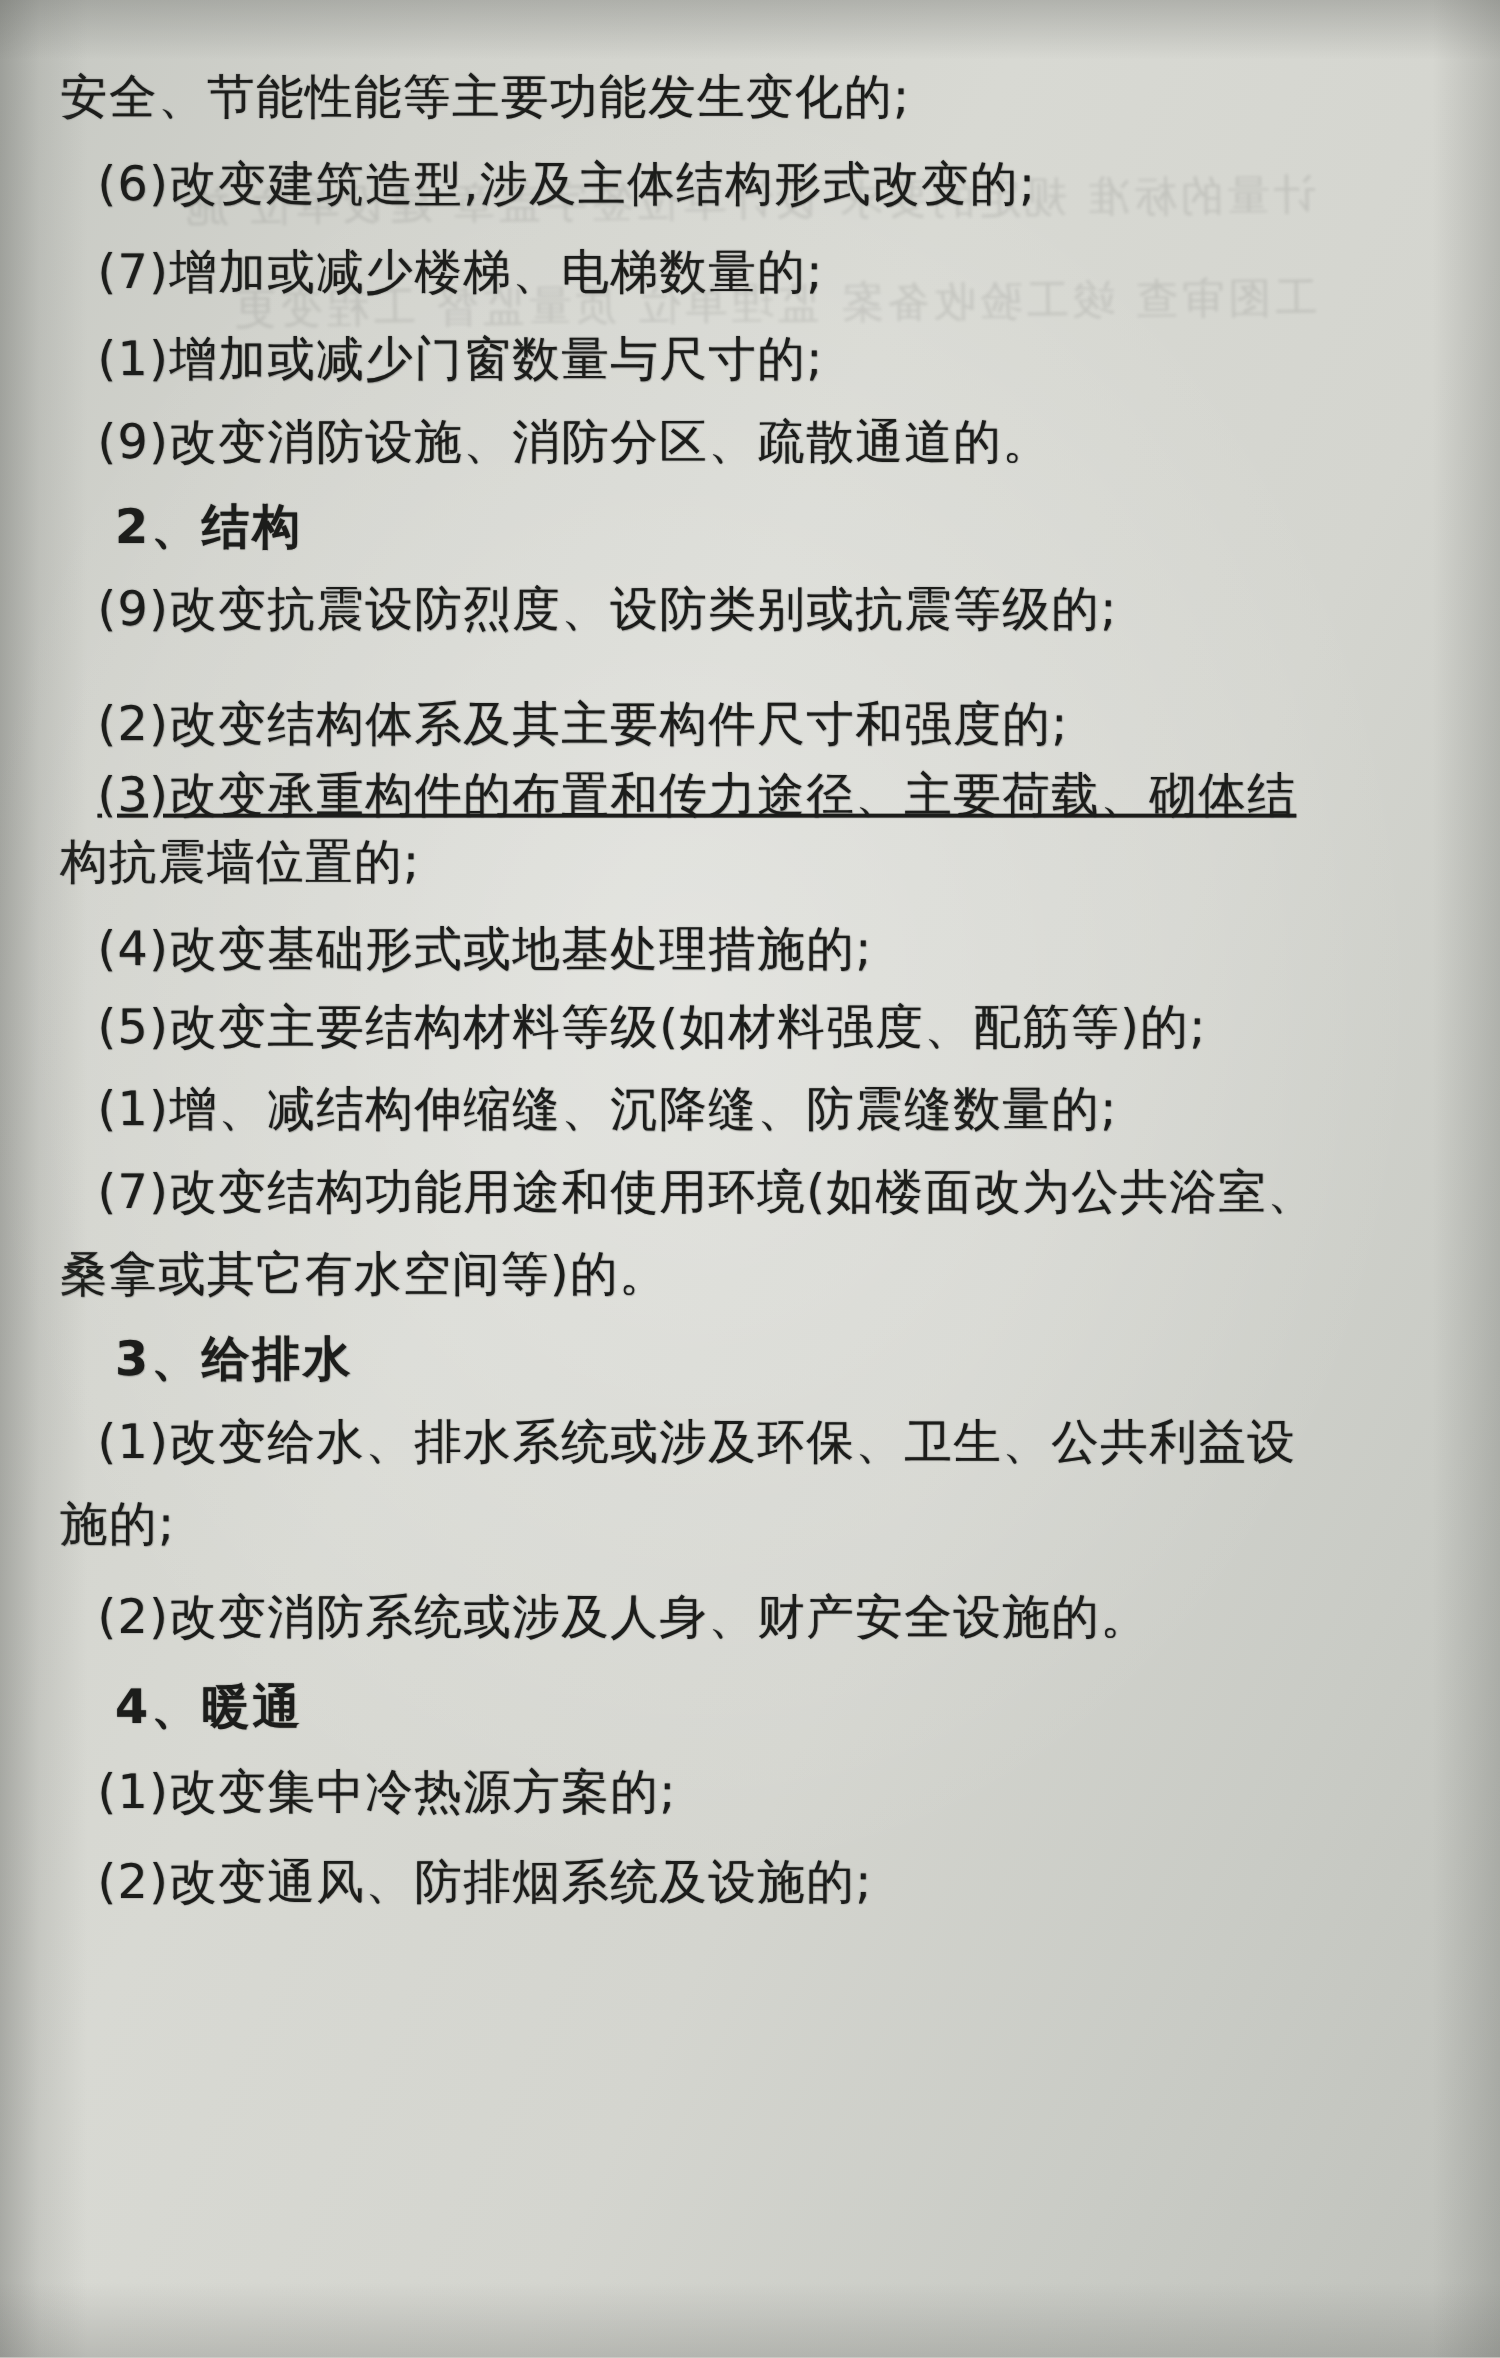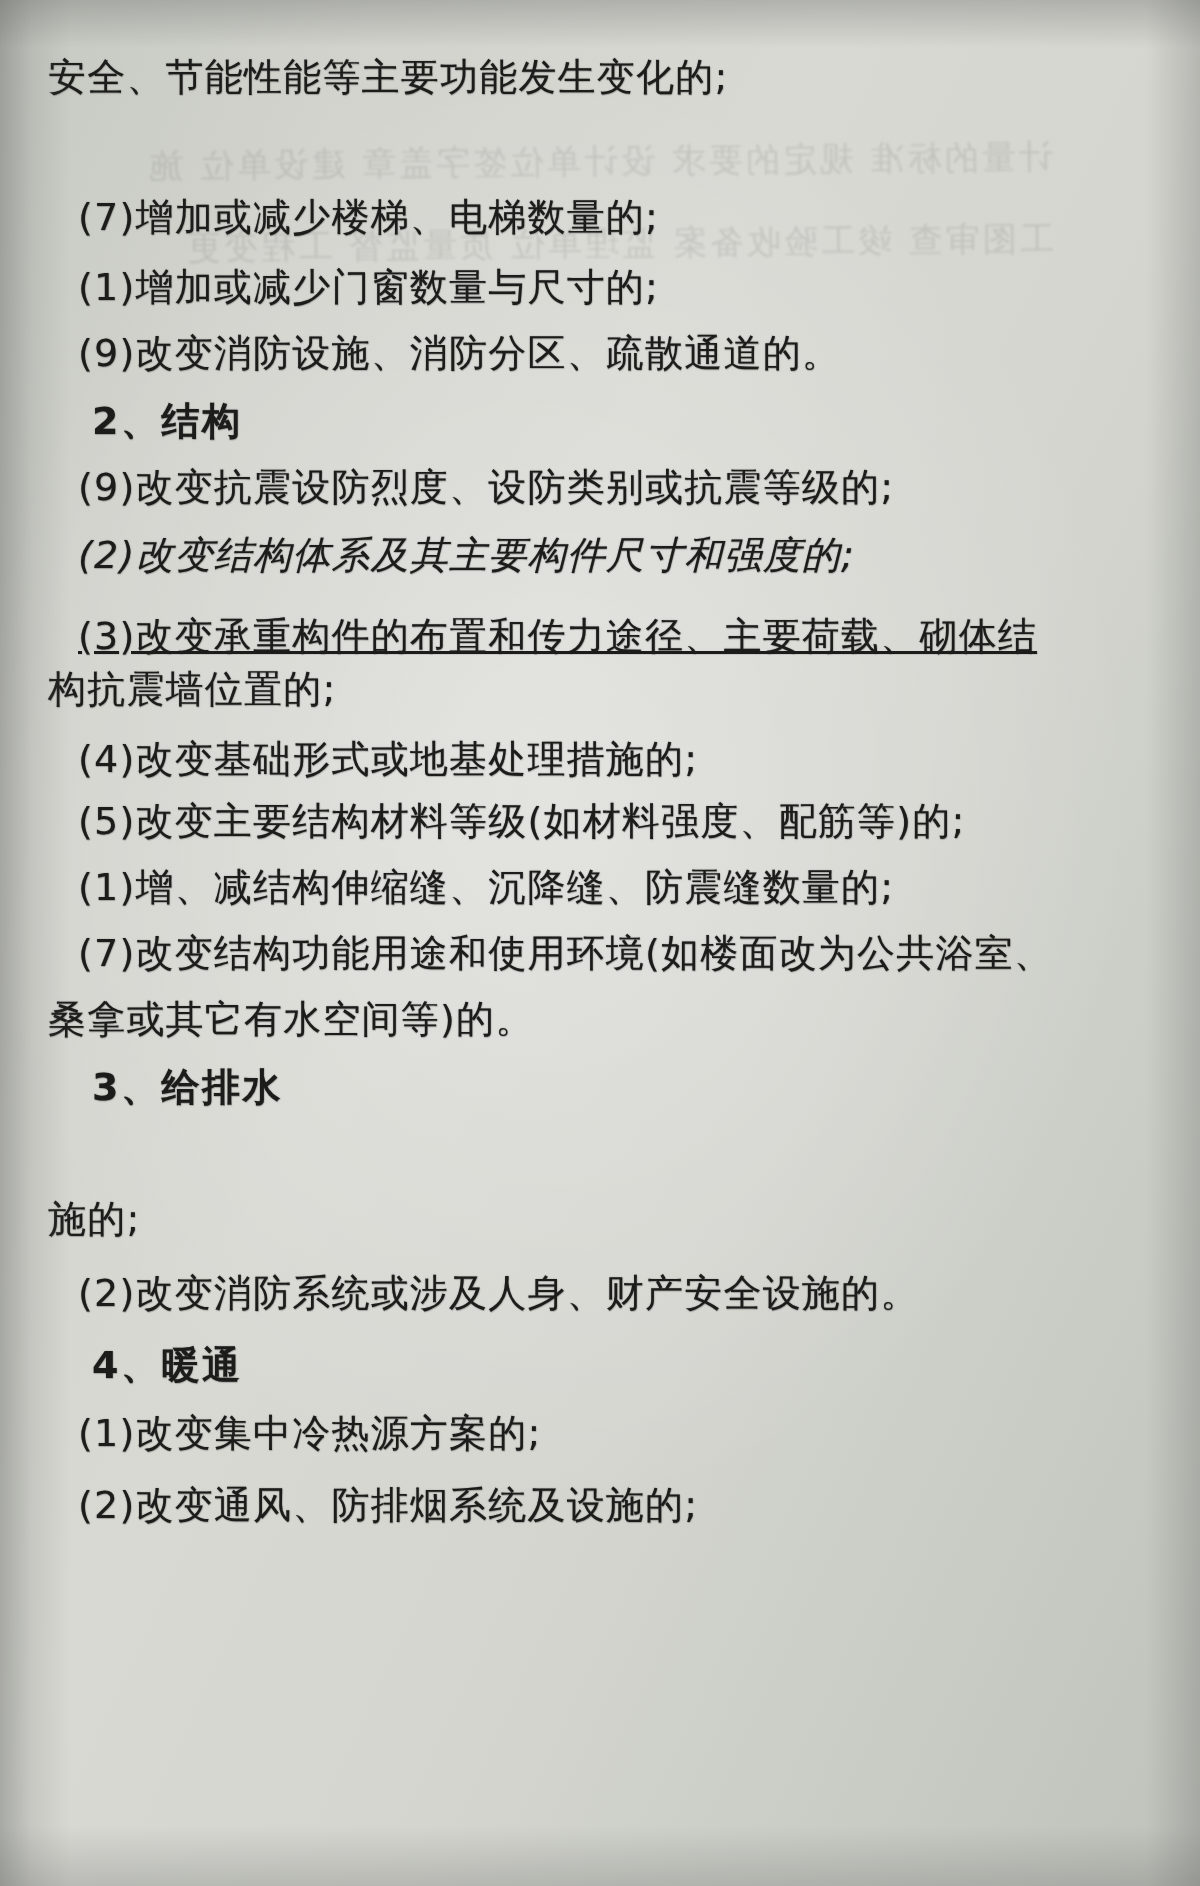--- a/index.html
+++ b/index.html
@@ -93,34 +93,36 @@
 </style>
 </head>
 <body>
 
 <div id="page">
 
   <div id="bleed">计量的标准 规定的要求 设计单位签字盖章 建设单位 施工图审查 竣工验收备案 监理单位 质量监督 工程变更</div>
 
   <div id="text-body">
       <div class="line ind0" style="top: 52px;">安全、节能性能等主要功能发生变化的;</div>
+      <div class="line ind1" style="top: 122px;">(6)改变建筑造型,涉及主体结构形式改变的;</div>
       <div class="line ind1" style="top: 192px; text-align: right;">(7)增加或减少楼梯、电梯数量的;</div>
       <div class="line ind1" style="top: 262px;">(1)增加或减少门窗数量与尺寸的;</div>
       <div class="line ind1" style="top: 328px;">(9)改变消防设施、消防分区、疏散通道的。</div>
       <div class="line ind2 heading" style="top: 396px;">2、结构</div>
       <div class="line ind1" style="top: 462px;">(9)改变抗震设防烈度、设防类别或抗震等级的;</div>
-      <div class="line ind1" style="top: 530px; font-style: italic;">(2)改变结构体系及其主要构件尺寸和强度的;</div>
+      <div class="line ind1" style="top: 554px;">(2)改变结构体系及其主要构件尺寸和强度的;</div>
       <div class="line ind1" style="top: 611px; text-decoration: underline;">(3)改变承重构件的布置和传力途径、主要荷载、砌体结</div>
       <div class="line ind0" style="top: 664px;">构抗震墙位置的;</div>
       <div class="line ind1" style="top: 734px;">(4)改变基础形式或地基处理措施的;</div>
       <div class="line ind1" style="top: 796px;">(5)改变主要结构材料等级(如材料强度、配筋等)的;</div>
       <div class="line ind1" style="top: 862px;">(1)增、减结构伸缩缝、沉降缝、防震缝数量的;</div>
       <div class="line ind1" style="top: 928px;">(7)改变结构功能用途和使用环境(如楼面改为公共浴室、</div>
       <div class="line ind0" style="top: 994px;">桑拿或其它有水空间等)的。</div>
       <div class="line ind2 heading" style="top: 1062px;">3、给排水</div>
+      <div class="line ind1" style="top: 1128px;">(1)改变给水、排水系统或涉及环保、卫生、公共利益设</div>
       <div class="line ind0" style="top: 1194px;">施的;</div>
       <div class="line ind1" style="top: 1268px;">(2)改变消防系统或涉及人身、财产安全设施的。</div>
       <div class="line ind2 heading" style="top: 1340px;">4、暖通</div>
       <div class="line ind1" style="top: 1408px;">(1)改变集中冷热源方案的;</div>
       <div class="line ind1" style="top: 1480px;">(2)改变通风、防排烟系统及设施的;</div>
     </div>
 
   <div id="gutter-shadow"></div>
   <div id="top-shadow"></div>
   <div id="bottom-shadow"></div>

